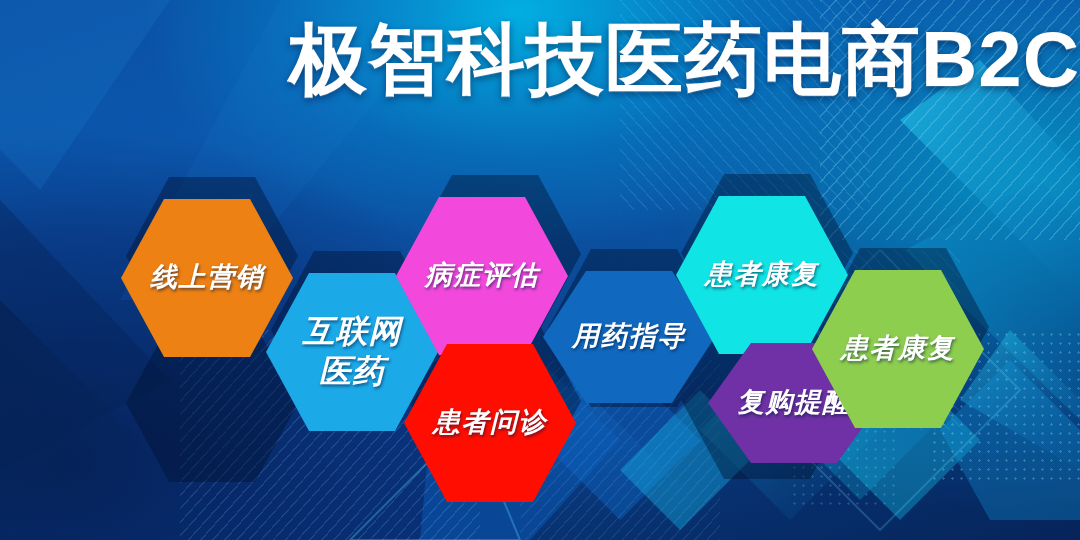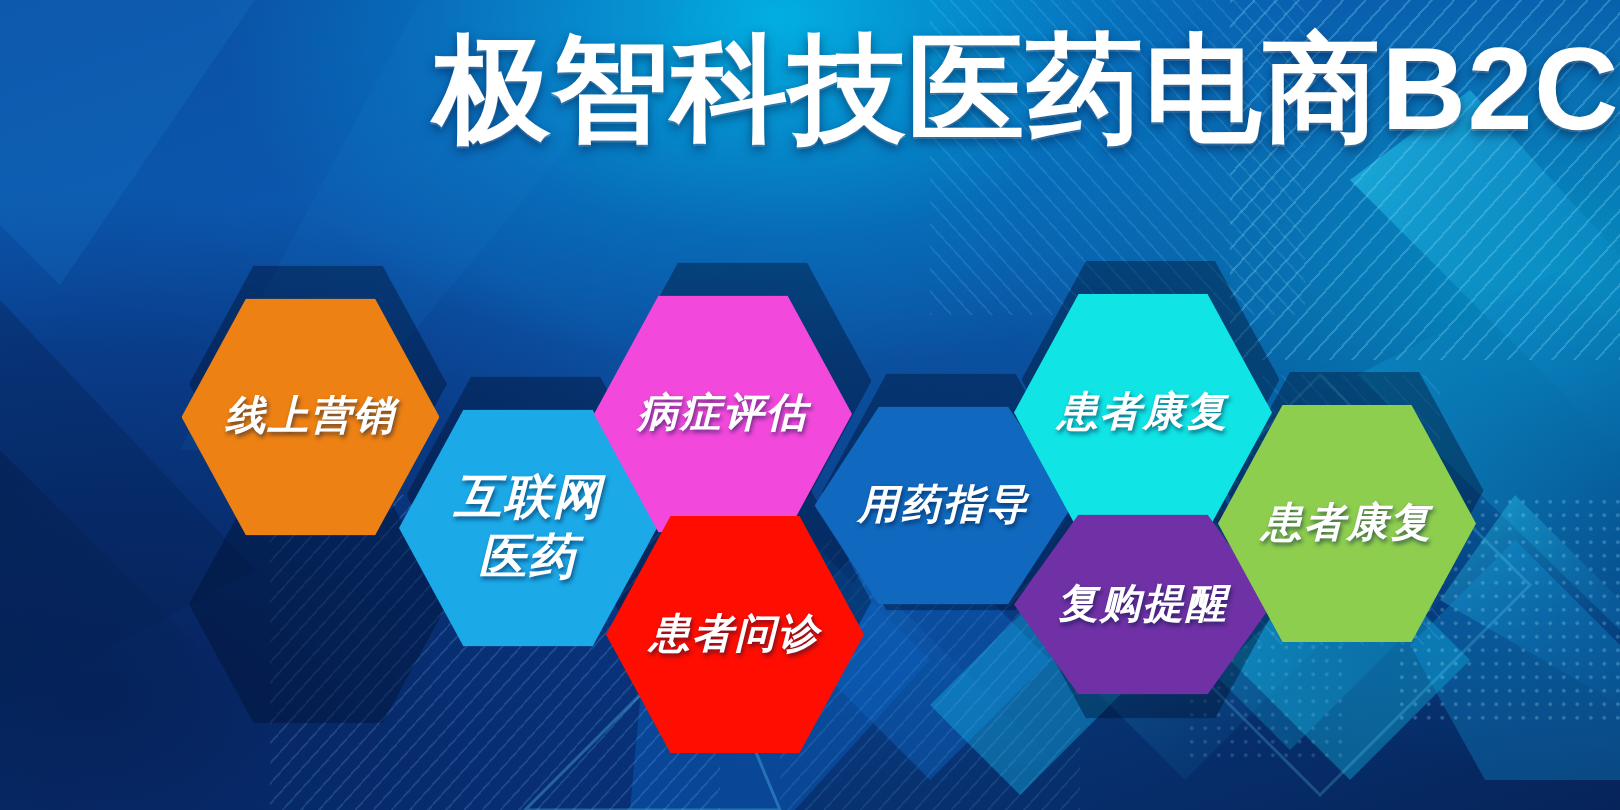--- a/index.html
+++ b/index.html
@@ -150,21 +150,21 @@
       </div>
       <div class="hex" style="left: 404px; top: 316px; width: 172px; height: 158px; background: rgb(255, 13, 0);">
         <div class="label">患者问诊</div>
       </div>
       <div class="hex" style="left: 543px; top: 243px; width: 172px; height: 132px; background: rgb(16, 105, 190);">
         <div class="label">用药指导</div>
       </div>
       <div class="hex" style="left: 676px; top: 168px; width: 172px; height: 158px; background: rgb(16, 228, 228);">
         <div class="label">患者康复</div>
       </div>
-      <div class="hex" style="left: 676px; top: 315px; width: 172px; height: 120px; background: rgb(111, 49, 165);">
+      <div class="hex" style="left: 708px; top: 315px; width: 172px; height: 120px; background: rgb(111, 49, 165);">
         <div class="label">复购提醒</div>
       </div>
       <div class="hex" style="left: 812px; top: 242px; width: 172px; height: 158px; background: rgb(141, 206, 79);">
         <div class="label">患者康复</div>
       </div>
     </div>
 
 </div>
 
 </body></html>

